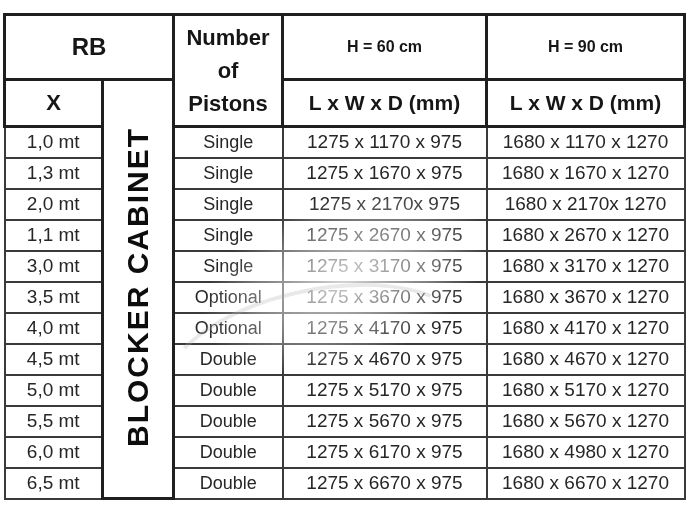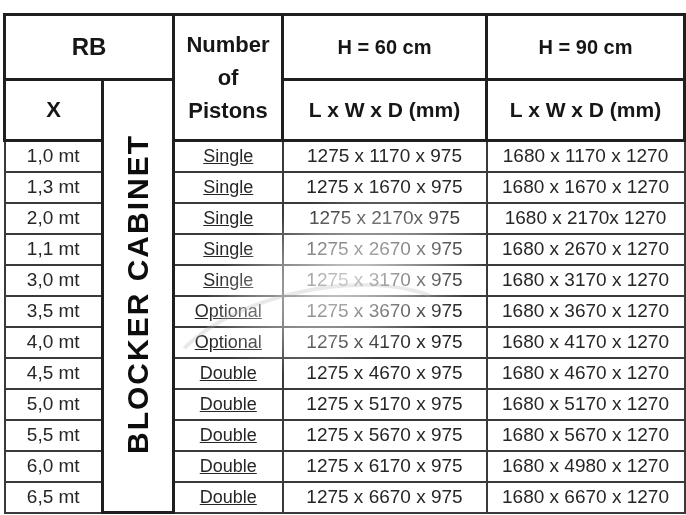--- a/index.html
+++ b/index.html
@@ -31,30 +31,30 @@
   }
   
   th.hcell{
     border:3px solid var(--border-heavy);
     color:var(--text-dark);
     font-weight:bold;
   }
   th.rb-cell{font-size:24px;}
   th.x-cell{font-size:22px;}
   th.pistons-cell{font-size:22px;line-height:33px;}
-  th.pistons-cell .wrapbox{width:92px;margin:12px auto;}
-  th.h-cell{font-size:20px;}
+  th.pistons-cell .wrapbox{width:92px;margin:5px auto;}
+  th.h-cell{font-size:16px;}
   th.lwd-cell{font-size:21px;}
   
   td.dcell{
     border:2px solid var(--border-light);
     color:var(--text-data);
     font-size:19px;
   }
-  td.piston-cell{font-size:18px;text-decoration:underline;}
+  td.piston-cell{font-size:18px;}
   
   td.cabinet-cell{
     border:3px solid var(--border-heavy);
     color:var(--text-dark);
   }
   td.cabinet-cell .vtext{
     display:inline-block;
     writing-mode:vertical-rl;
     transform:rotate(180deg);
     font-weight:bold;

